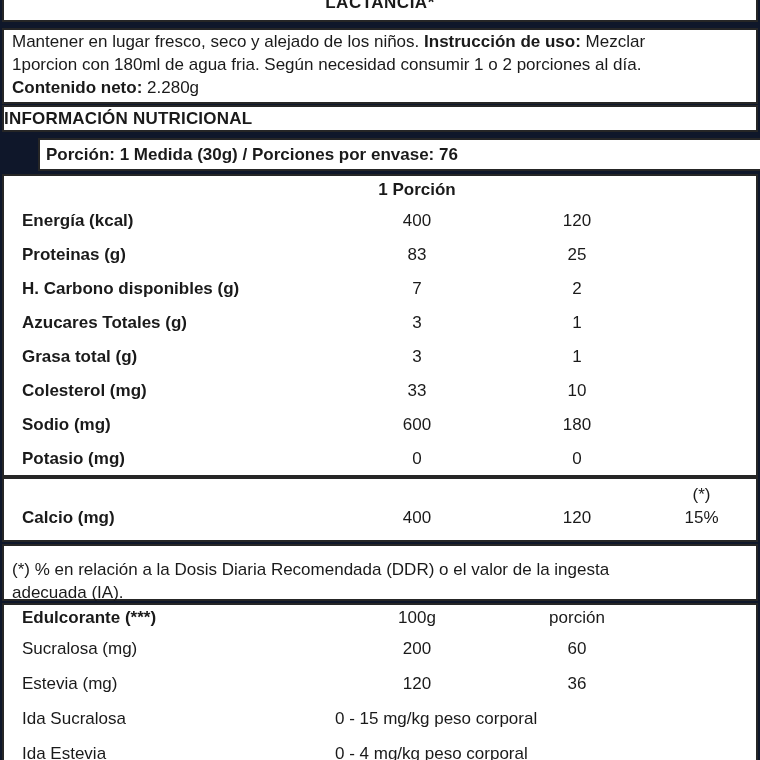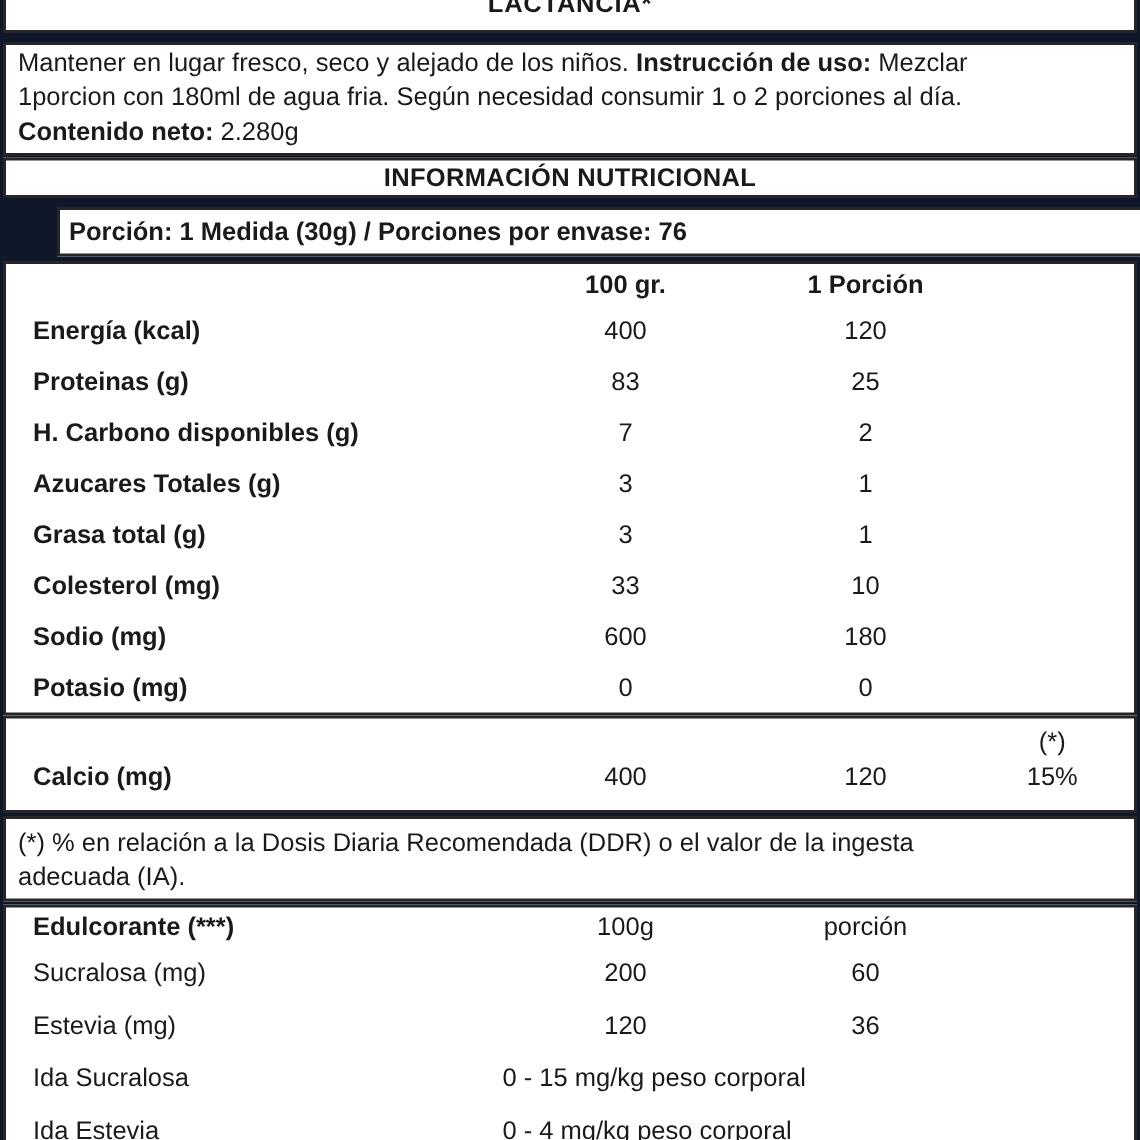--- a/index.html
+++ b/index.html
@@ -24,21 +24,21 @@
   .bold { font-weight: bold; }
 
   
   #sec-title { top: -16px; height: 38px; display: flex; align-items: center; justify-content: center; }
   #sec-title .t { font-weight: bold; letter-spacing: 0.5px; }
 
   
   #sec-storage { top: 28px; height: 76px; padding: 0 8px 0 8px; line-height: 23px; }
 
   
-  #sec-info-header { top: 105px; height: 27px; display: flex; align-items: center; justify-content: center; }
+  #sec-info-header { top: 105px; height: 27px; display: flex; align-items: center; justify-content: flex-start; }
   #sec-info-header .t { font-weight: bold; letter-spacing: 0.2px; }
 
   
   #sec-serving { top: 138px; height: 33px; display: flex; align-items: center; padding-left: 6px; margin-left: 36px; }
 
   
   #sec-main { top: 174px; height: 303px; }
   .grid-row {
     display: grid;
     grid-template-columns: 323px 180px 140px auto;
@@ -49,21 +49,21 @@
   #sec-main .hdr-row { height: 28px; }
   #sec-main .hdr-row .val { font-weight: bold; }
   #sec-main .nut-row { height: 34px; }
 
   
   #sec-calcium { top: 477px; height: 65px; }
   #sec-calcium .mark-row { height: 26px; padding-top: 6px; }
   #sec-calcium .cal-row { height: 26px; }
 
   
-  #sec-footnote { top: 544px; height: 57px; padding: 4px 8px 0 8px; line-height: 23px; }
+  #sec-footnote { top: 544px; height: 57px; padding: 12px 8px 0 8px; line-height: 23px; }
 
   
   #sec-sweetener { top: 603px; height: 170px; }
   #sec-sweetener .hdr-row { height: 26px; }
   #sec-sweetener .sw-row { height: 35px; }
   #sec-sweetener .sw-row .lbl { font-weight: normal; }
   #sec-sweetener .ida-val { grid-column: 2 / 5; text-align: left; padding-left: 8px; }
 </style>
 </head>
 <body>
@@ -84,21 +84,20 @@
     <span class="t">INFORMACIÓN NUTRICIONAL</span>
   </div>
 
   <div class="box" id="sec-serving">
     <span class="bold">Porción: 1 Medida (30g) / Porciones por envase: 76</span>
   </div>
 
   <div class="box" id="sec-main">
     <div class="grid-row hdr-row">
       <div class="lbl"></div>
-      <div class="val">100 gr.</div>
       <div class="val">1 Porción</div>
       <div class="val"></div>
     </div>
     <div class="grid-row nut-row">
       <div class="lbl">Energía (kcal)</div>
       <div class="val">400</div>
       <div class="val">120</div>
       <div class="val"></div>
     </div>
     <div class="grid-row nut-row">

